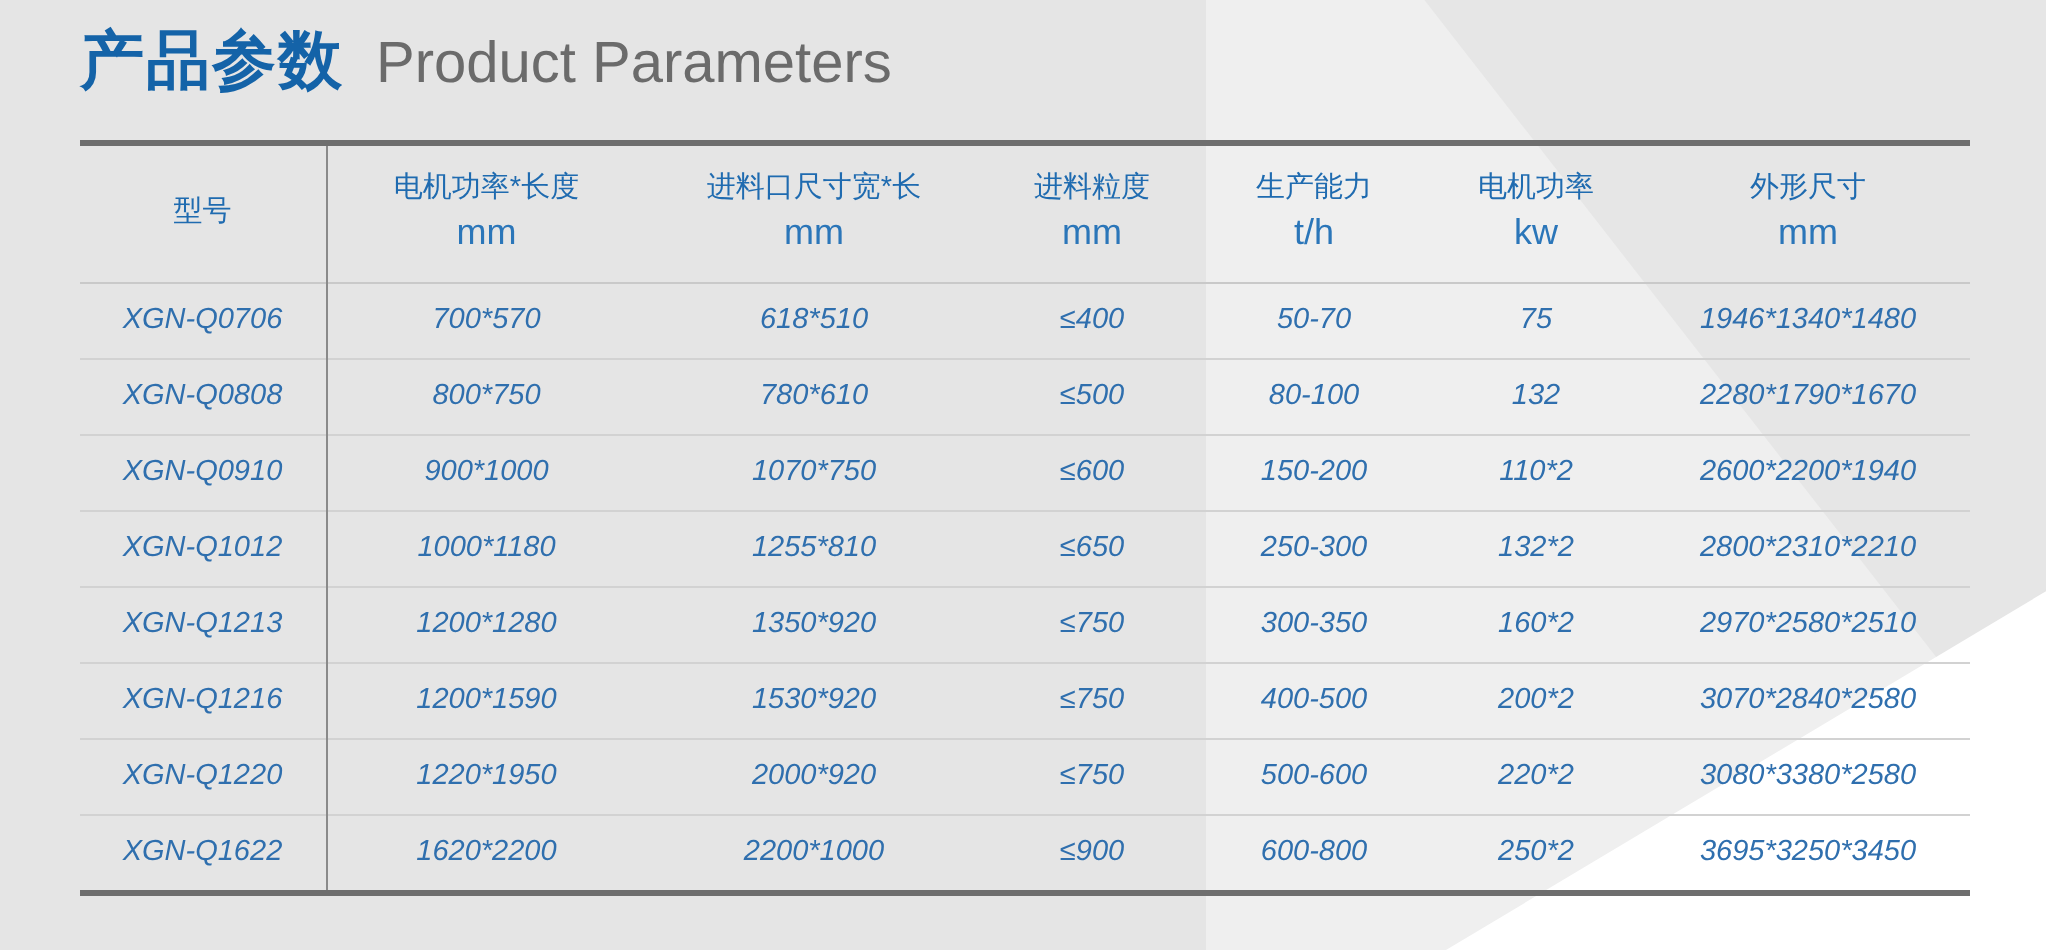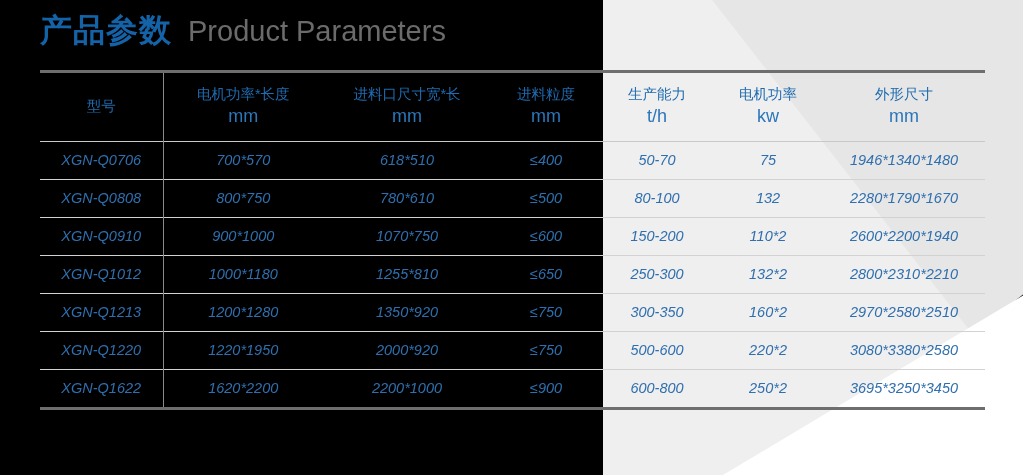--- a/index.html
+++ b/index.html
@@ -12,21 +12,21 @@
     height: 475px;
     background: #ffffff;
     font-family: "Liberation Sans", "DejaVu Sans", sans-serif;
     overflow: hidden;
   }
 
   #page {
     position: relative;
     width: 1023px;
     height: 475px;
-    background: #000000;
+    background: #e5e5e5;
     overflow: hidden;
   }
 
   
   .bg-layer {
     position: absolute;
     inset: 0;
     z-index: 0;
     pointer-events: none;
   }
@@ -236,20 +236,29 @@
           <tr>
             <td class="col-model">XGN-Q1213</td>
             <td>1200*1280</td>
             <td>1350*920</td>
             <td>≤750</td>
             <td>300-350</td>
             <td>160*2</td>
             <td>2970*2580*2510</td>
           </tr>
           <tr>
+            <td class="col-model">XGN-Q1216</td>
+            <td>1200*1590</td>
+            <td>1530*920</td>
+            <td>≤750</td>
+            <td>400-500</td>
+            <td>200*2</td>
+            <td>3070*2840*2580</td>
+          </tr>
+          <tr>
             <td class="col-model">XGN-Q1220</td>
             <td>1220*1950</td>
             <td>2000*920</td>
             <td>≤750</td>
             <td>500-600</td>
             <td>220*2</td>
             <td>3080*3380*2580</td>
           </tr>
           <tr>
             <td class="col-model">XGN-Q1622</td>

